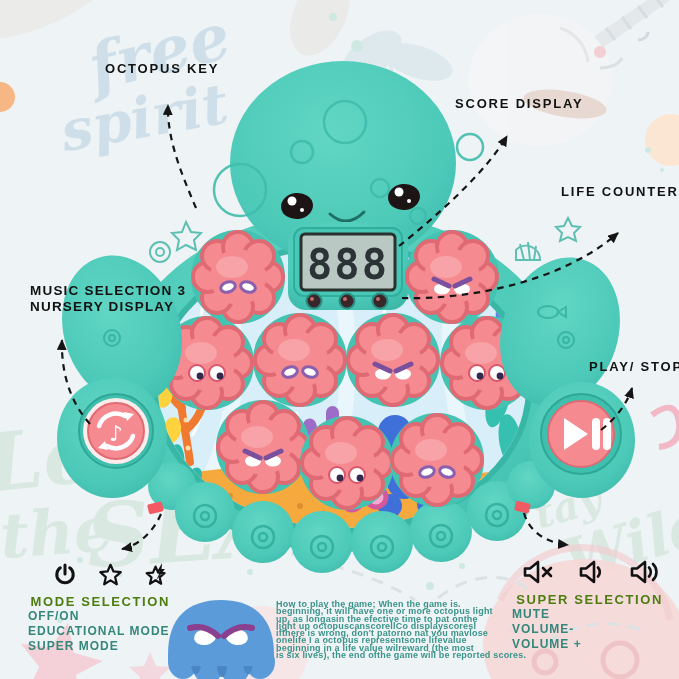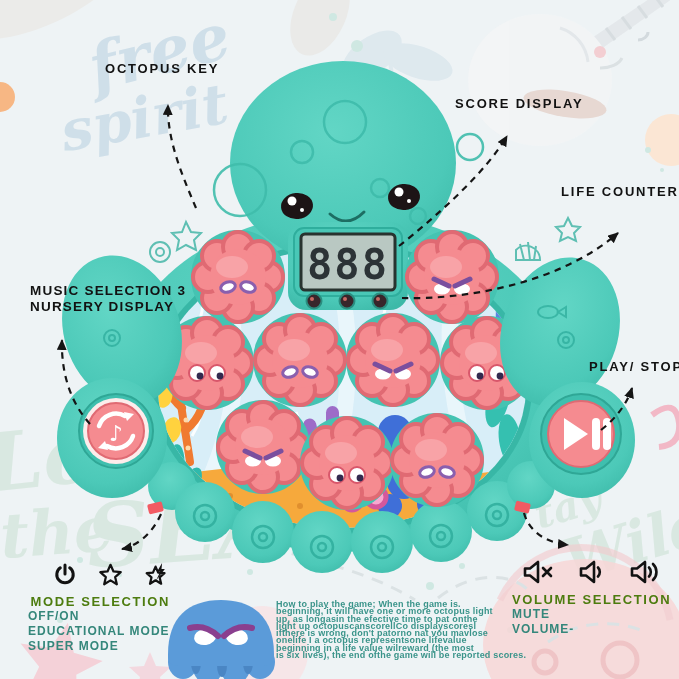--- a/index.html
+++ b/index.html
@@ -471,23 +471,24 @@
       <svg width="30" height="28" viewBox="0 0 30 28">
         <path d="M3 10.5 h5 l8 -6.5 v20 l-8 -6.5 h-5 z" stroke="#121212" stroke-width="2.6" fill="none" stroke-linejoin="round"></path>
         <path d="M20 9.5 a6.5 6.5 0 0 1 0 9" stroke="#121212" stroke-width="2.6" fill="none" stroke-linecap="round"></path>
       </svg>
       <svg width="34" height="28" viewBox="0 0 34 28">
         <path d="M3 10.5 h5 l8 -6.5 v20 l-8 -6.5 h-5 z" stroke="#121212" stroke-width="2.6" fill="none" stroke-linejoin="round"></path>
         <path d="M20 9.5 a6.5 6.5 0 0 1 0 9" stroke="#121212" stroke-width="2.6" fill="none" stroke-linecap="round"></path>
         <path d="M24 6 a11 11 0 0 1 0 16" stroke="#121212" stroke-width="2.6" fill="none" stroke-linecap="round"></path>
       </svg>
     </div>
-    <div class="title">VOLUME SELECTION</div>
+    <div class="title">SUPER SELECTION</div>
     <div class="opt">MUTE</div>
     <div class="opt">VOLUME-</div>
+    <div class="opt">VOLUME +</div>
   </div>
 
   <div class="howto">
     <div>How to play the game; When the game is.</div>
     <div>beginning, it will have one or more octopus light</div>
     <div>up, as longasin the efective time to pat onthe</div>
     <div>light up octopuscanscorellCo displayscoresl</div>
     <div>ifthere is wrong, don't patorno nat vou mavlose</div>
     <div>onelife I a octopus representsone lifevalue</div>
     <div>beginning in a life value wilreward (the most</div>

